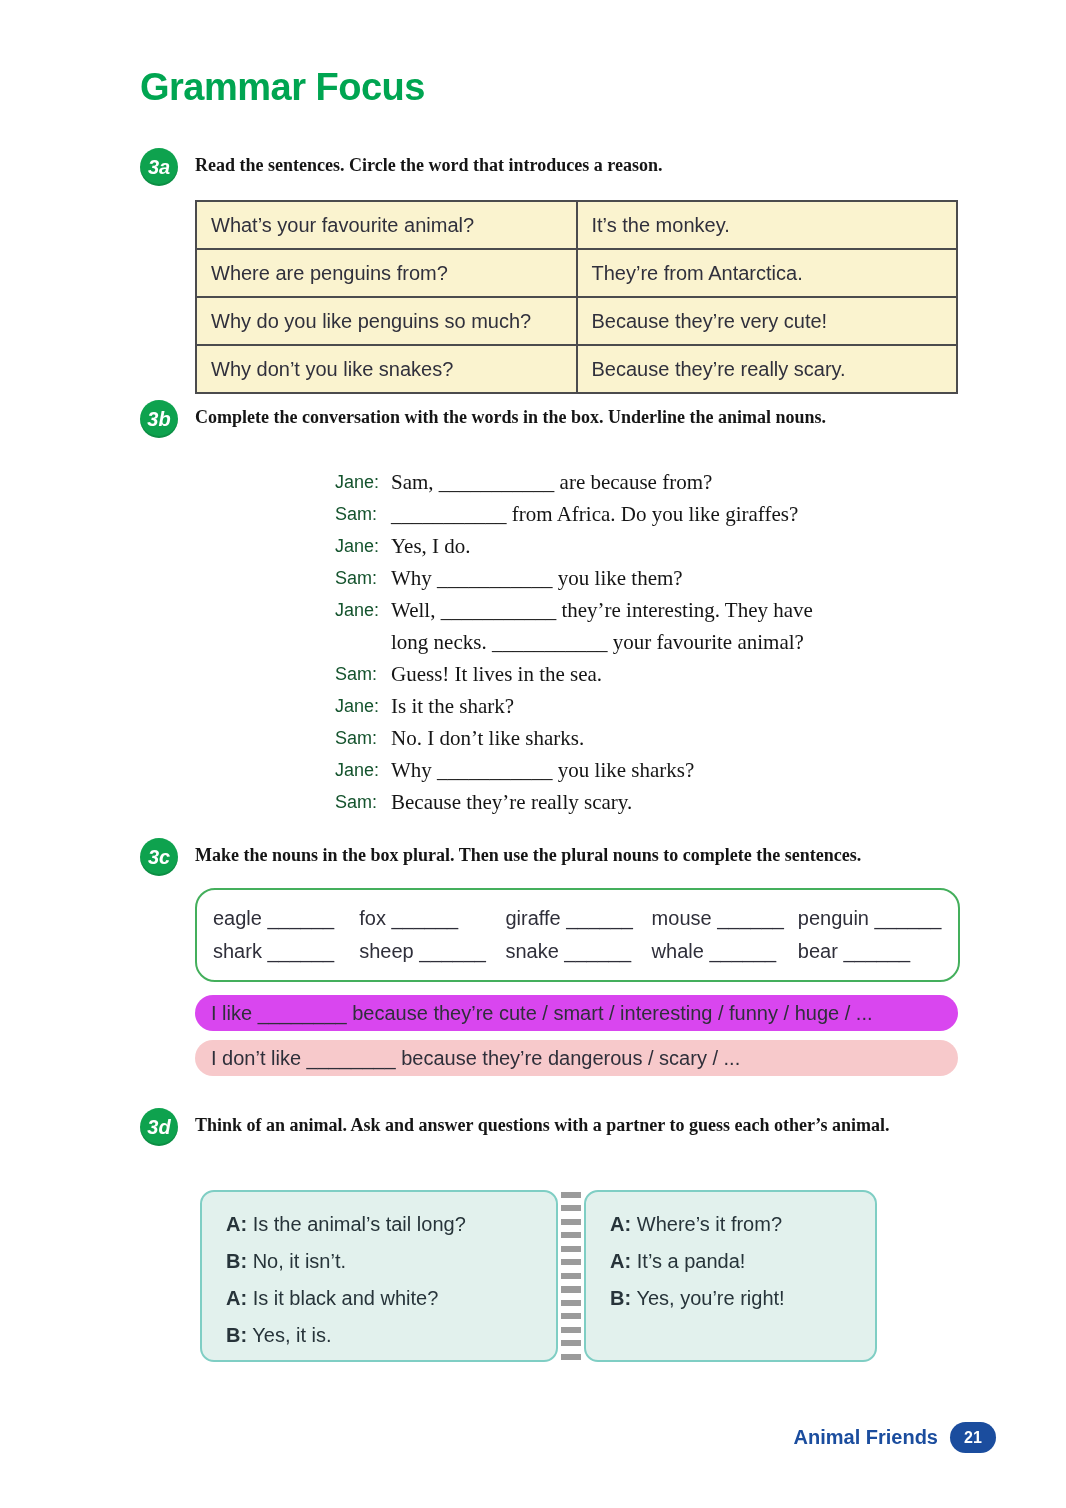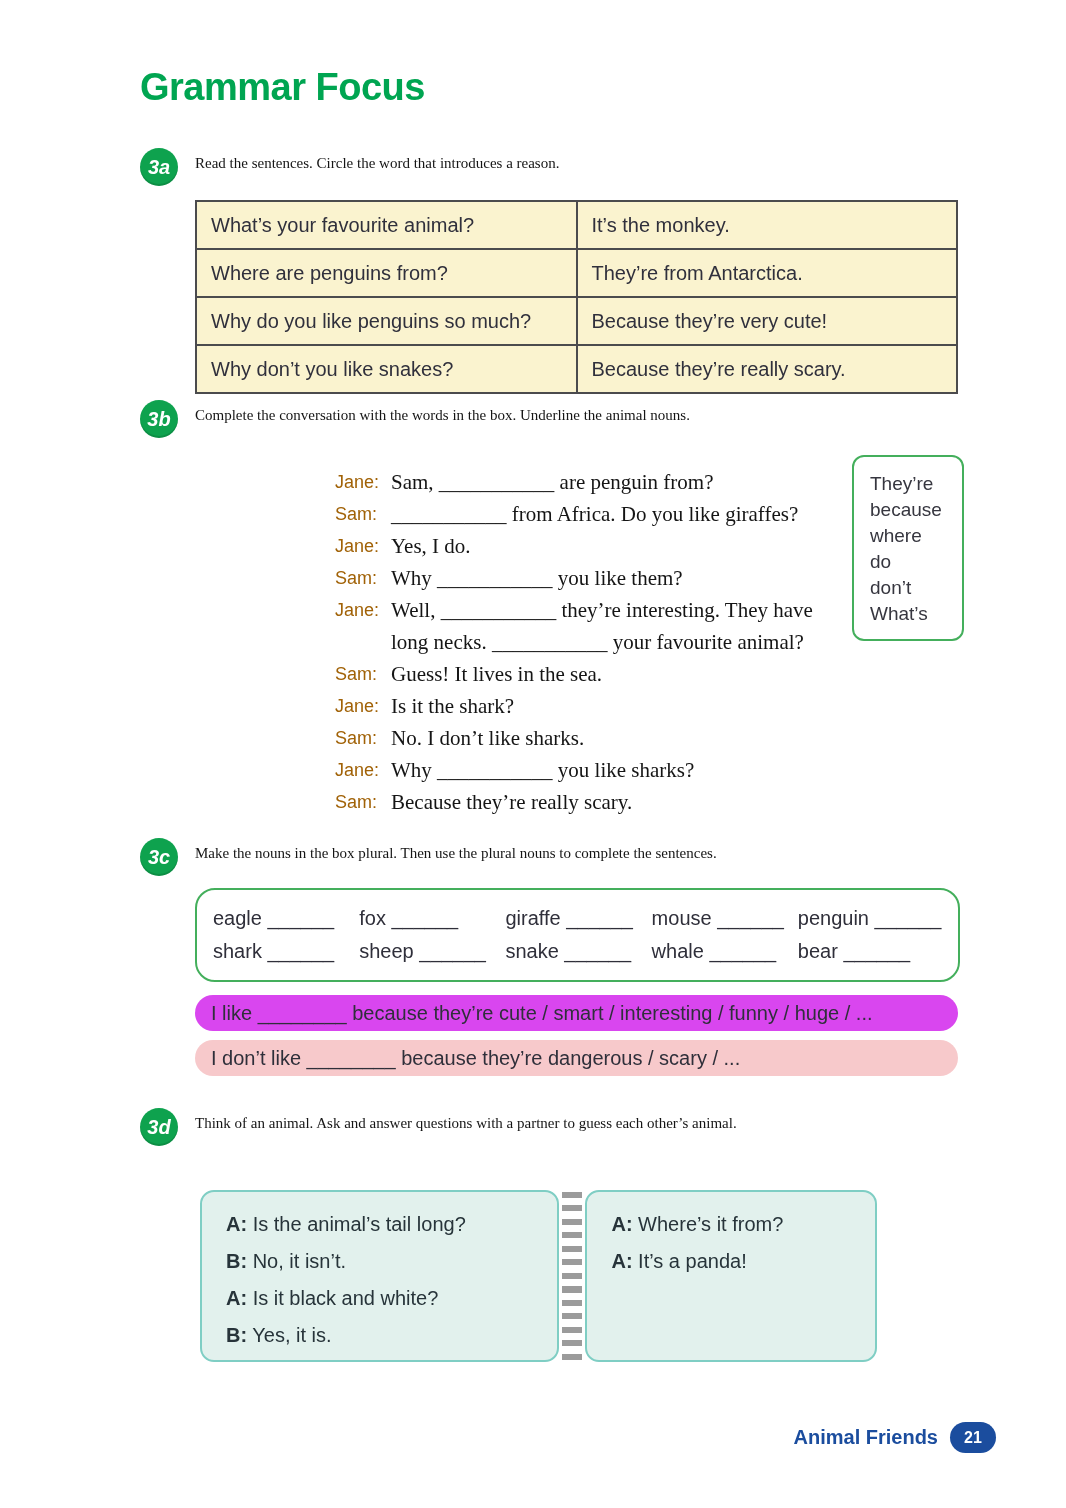--- a/index.html
+++ b/index.html
@@ -28,21 +28,21 @@
     flex:0 0 auto;
     width:38px; height:38px; border-radius:50%;
     background:#0ea24e; color:#ffffff;
     display:flex; align-items:center; justify-content:center;
     font-weight:700; font-style:italic; font-size:20px;
     font-family:"Liberation Sans", sans-serif;
     box-shadow:inset 0 -2px 0 rgba(0,0,0,0.12);
   }
   .instruction {
     font-family:"Liberation Serif", serif;
-    font-weight:400; font-size:15px; line-height:1.5;
+    font-weight:700; font-size:18px; line-height:1.5;
     color:#151515; padding-top:4px; width:765px;
   }
 
   
   .qa-table {
     margin:14px 0 0 55px;
     width:763px;
     border-collapse:collapse;
     background:#faf3cf;
   }
@@ -54,21 +54,21 @@
     font-size:20px; color:#30303c;
     font-family:"Liberation Sans", sans-serif;
   }
 
   
   .dialogue { left:195px; top:66px; width:640px; }
   .dlg-line { display:flex; line-height:32px; }
   .dlg-speaker {
     flex:0 0 56px;
     font-family:"Liberation Sans", sans-serif;
-    font-size:18px; color:#a16207;
+    font-size:18px; color:#14532d;
   }
   .dlg-text {
     font-family:"Liberation Serif", serif;
     font-size:21px; color:#151515;
     white-space:pre;
   }
   .word-box {
     left:712px; top:55px; width:78px;
     border:2px solid #44af5c; border-radius:12px;
     background:#ffffff;
@@ -181,21 +181,21 @@
   </div>
 
   <div class="abs sec" style="top:400px; height:420px;">
     <div class="sec-head">
       <div class="badge">3b</div>
       <div class="instruction">Complete the conversation with the words in the box. Underline the animal nouns.</div>
     </div>
     <div class="abs dialogue">
         <div class="dlg-line">
           <span class="dlg-speaker">Jane:</span>
-          <span class="dlg-text">Sam, ___________ are penguin from?</span>
+          <span class="dlg-text">Sam, ___________ are because from?</span>
         </div>
         <div class="dlg-line">
           <span class="dlg-speaker">Sam:</span>
           <span class="dlg-text">___________ from Africa. Do you like giraffes?</span>
         </div>
         <div class="dlg-line">
           <span class="dlg-speaker">Jane:</span>
           <span class="dlg-text">Yes, I do.</span>
         </div>
         <div class="dlg-line">
@@ -223,28 +223,20 @@
           <span class="dlg-text">No. I don’t like sharks.</span>
         </div>
         <div class="dlg-line">
           <span class="dlg-speaker">Jane:</span>
           <span class="dlg-text">Why ___________ you like sharks?</span>
         </div>
         <div class="dlg-line">
           <span class="dlg-speaker">Sam:</span>
           <span class="dlg-text">Because they’re really scary.</span>
         </div>
-      </div>
-    <div class="abs word-box">
-        <div class="wb-item">They’re</div>
-        <div class="wb-item">because</div>
-        <div class="wb-item">where</div>
-        <div class="wb-item">do</div>
-        <div class="wb-item">don’t</div>
-        <div class="wb-item">What’s</div>
       </div>
   </div>
 
   <div class="abs sec" style="top:838px;">
     <div class="sec-head">
       <div class="badge">3c</div>
       <div class="instruction">Make the nouns in the box plural. Then use the plural nouns to complete the sentences.</div>
     </div>
     <div class="noun-box">
       <div class="noun-row">
@@ -280,20 +272,21 @@
           <div class="card-line"><span class="card-label">B:</span><span class="card-text"> No, it isn’t.</span></div>
           <div class="card-line"><span class="card-label">A:</span><span class="card-text"> Is it black and white?</span></div>
           <div class="card-line"><span class="card-label">B:</span><span class="card-text"> Yes, it is.</span></div>
         </div>
     </div>
     <div class="card-binding"></div>
     <div class="card-panel">
       <div>
           <div class="card-line"><span class="card-label">A:</span><span class="card-text"> Where’s it from?</span></div>
           <div class="card-line"><span class="card-label">A:</span><span class="card-text"> It’s a panda!</span></div>
+          <div class="card-line"><span class="card-label">B:</span><span class="card-text"> Yes, you’re right!</span></div>
         </div>
     </div>
   </div>
 
   <div class="abs footer">
     <span class="footer-unit">Animal Friends</span>
     <span class="page-num-badge">21</span>
   </div>
 
 </div>

